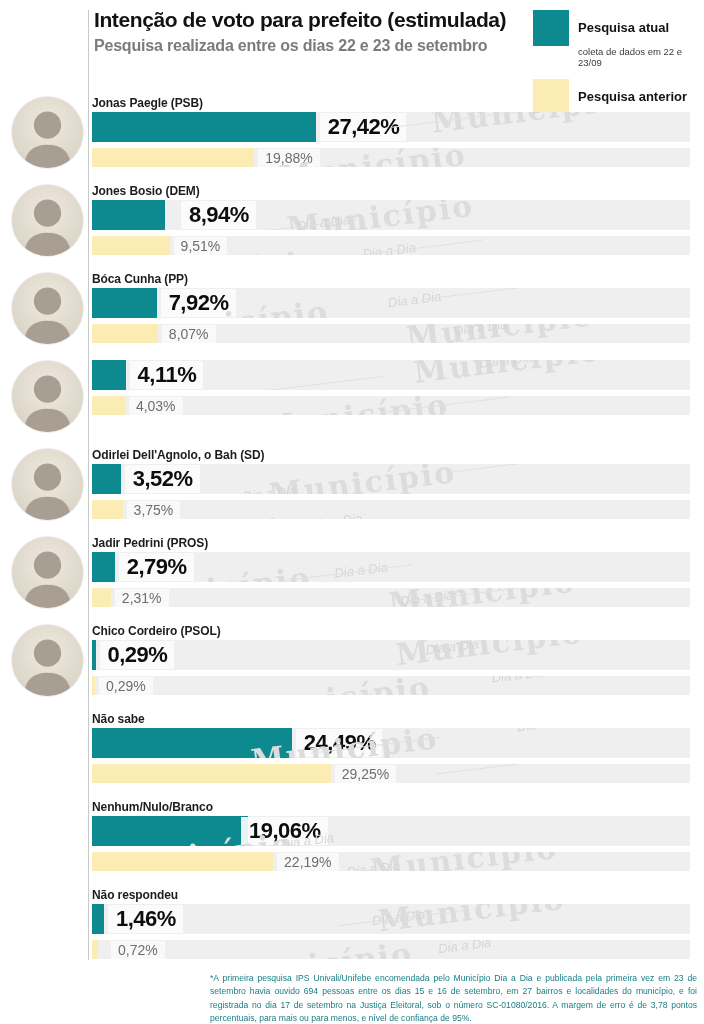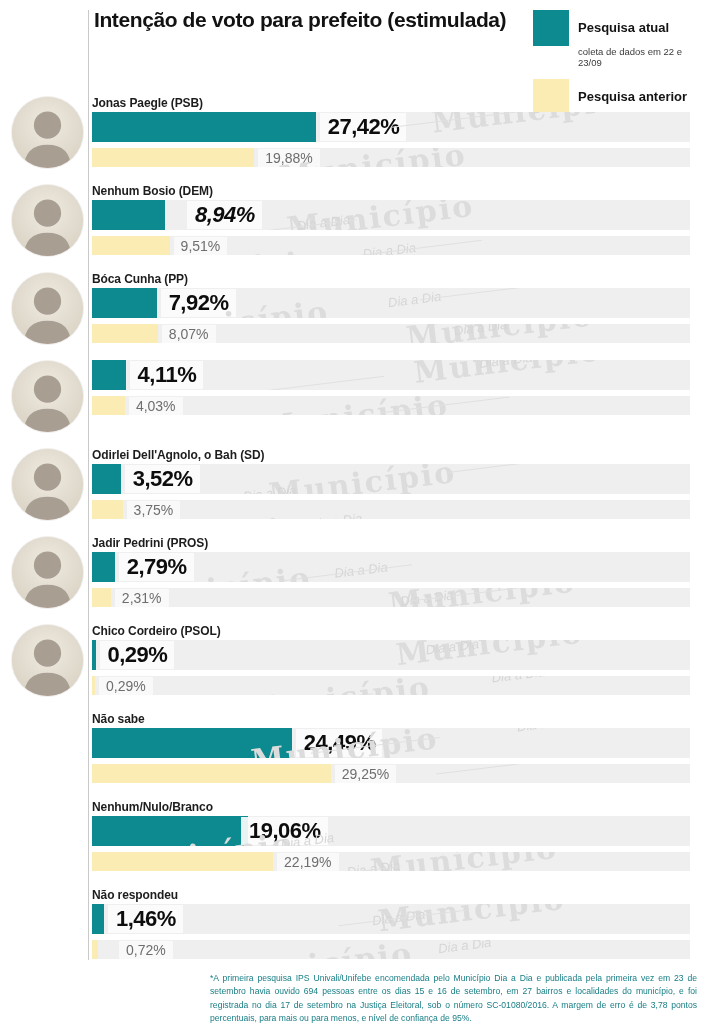--- a/index.html
+++ b/index.html
@@ -52,20 +52,21 @@
 </style>
 </head>
 <body>
 
 <div class="page">
 
   <div class="vrule"></div>
 
   <div class="header">
     <div class="title">Intenção de voto para prefeito (estimulada)</div>
+    <div class="subtitle">Pesquisa realizada entre os dias 22 e 23 de setembro</div>
   </div>
 
   <div class="legend">
     <div class="legend-item">
       <div class="swatch" style="background: rgb(12, 138, 144);"></div>
       <div class="legend-text">
         <div class="legend-label">Pesquisa atual</div>
         <div class="legend-sub">coleta de dados em 22 e 23/09</div>
       </div>
     </div>
@@ -123,24 +124,24 @@
             <stop offset="0%" stop-color="#efeae0"></stop>
                 <stop offset="100%" stop-color="#d8d1c3"></stop>
           </radialGradient>
         </defs>
         <rect width="73" height="73" fill="url(#g)"></rect>
         <circle cx="36.5" cy="29" r="14" fill="#a89f92"></circle>
         <path d="M12 76 Q12 49 36.5 49 Q61 49 61 76 Z" fill="#a89f92"></path>
       </svg>
     </div>
     <div class="content">
-      <div class="name">Nenhum Bosio (DEM)</div>
+      <div class="name">Jones Bosio (DEM)</div>
       <div class="track current">
         <div class="bar cur" style="width: 72.9504px; background: rgb(12, 138, 144);"></div>
-        <span class="val big" style="left: 95px; font-style: italic;">8,94%</span>
+        <span class="val big" style="left: 89px;">8,94%</span>
       <div class="wm">
               <span class="w1" style="left: 225px;">Município</span>
               <span class="w2" style="left: 235px;">Dia a Dia</span>
               <span class="ln" style="left: 165px;"></span>
             </div>
           </div>
       <div class="track previous">
         <div class="bar prev" style="width: 77.6016px; background: rgb(250, 236, 178);"></div>
         <span class="val small" style="left: 81.6016px;">9,51%</span>
       <div class="wm">
@@ -392,21 +393,21 @@
         <div class="bar cur" style="width: 11.9136px; background: rgb(12, 138, 144);"></div>
         <span class="val big" style="left: 15.9136px;">1,46%</span>
       <div class="wm">
               <span class="w1" style="left: 317px;">Município</span>
               <span class="w2" style="left: 311px;">Dia a Dia</span>
               <span class="ln" style="left: 277px;"></span>
             </div>
           </div>
       <div class="track previous">
         <div class="bar prev" style="width: 5.8752px; background: rgb(250, 236, 178);"></div>
-        <span class="val small" style="left: 27px;">0,72%</span>
+        <span class="val small" style="left: 19px;">0,72%</span>
       <div class="wm">
               <span class="w1" style="left: 162px;">Município</span>
               <span class="w2" style="left: 376px;">Dia a Dia</span>
             </div>
           </div>
     </div>
   </div>
 </div>
 
   <div class="footer">*A primeira pesquisa IPS Univali/Unifebe encomendada pelo Município Dia a Dia e publicada pela primeira vez em 23 de setembro havia ouvido 694 pessoas entre os dias 15 e 16 de setembro, em 27 bairros e localidades do município, e foi registrada no dia 17 de setembro na Justiça Eleitoral, sob o número SC-01080/2016. A margem de erro é de 3,78 pontos percentuais, para mais ou para menos, e nível de confiança de 95%.</div>

